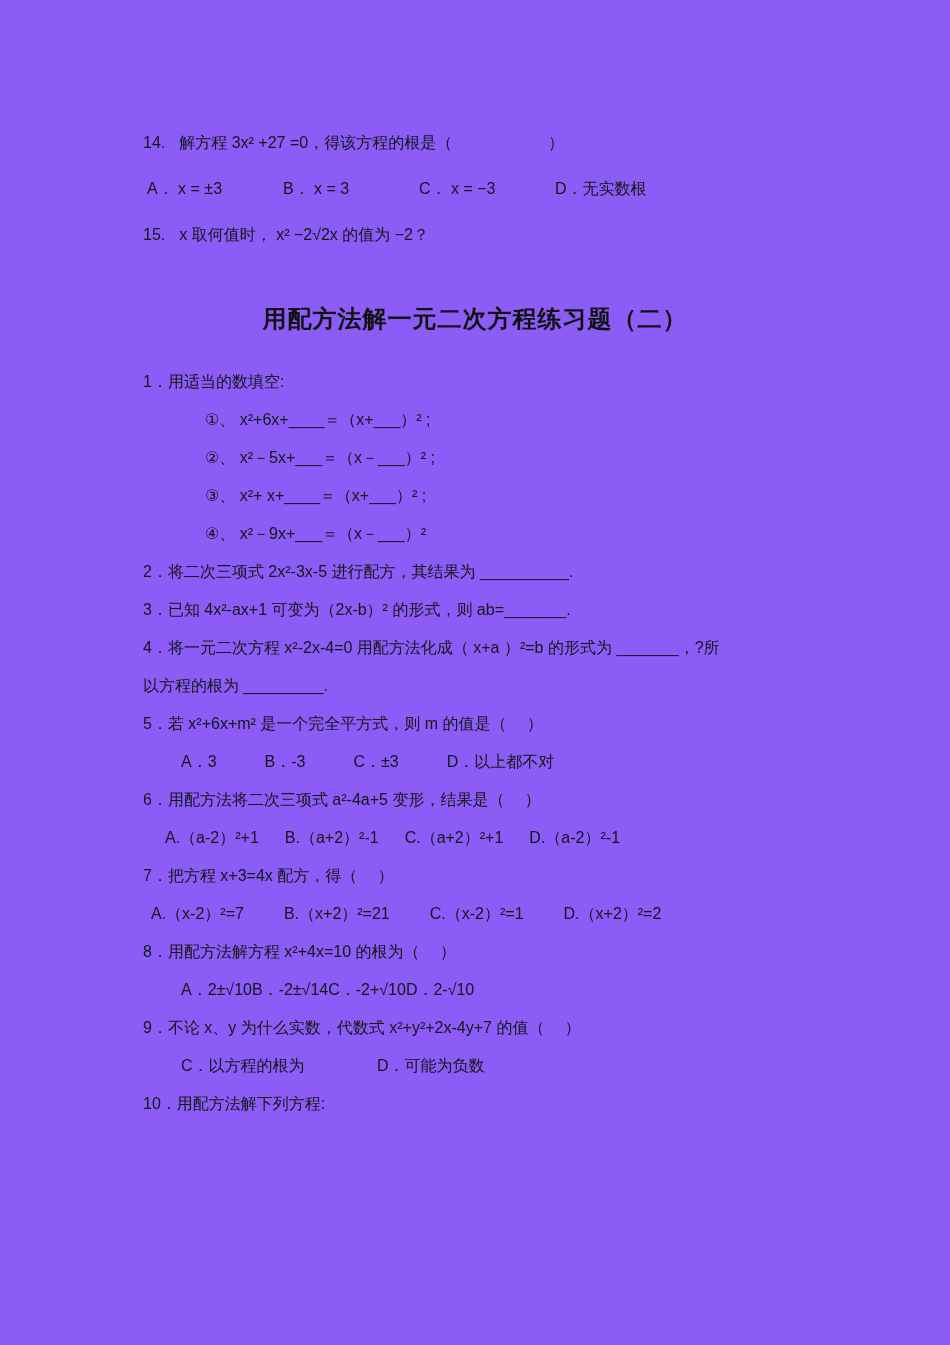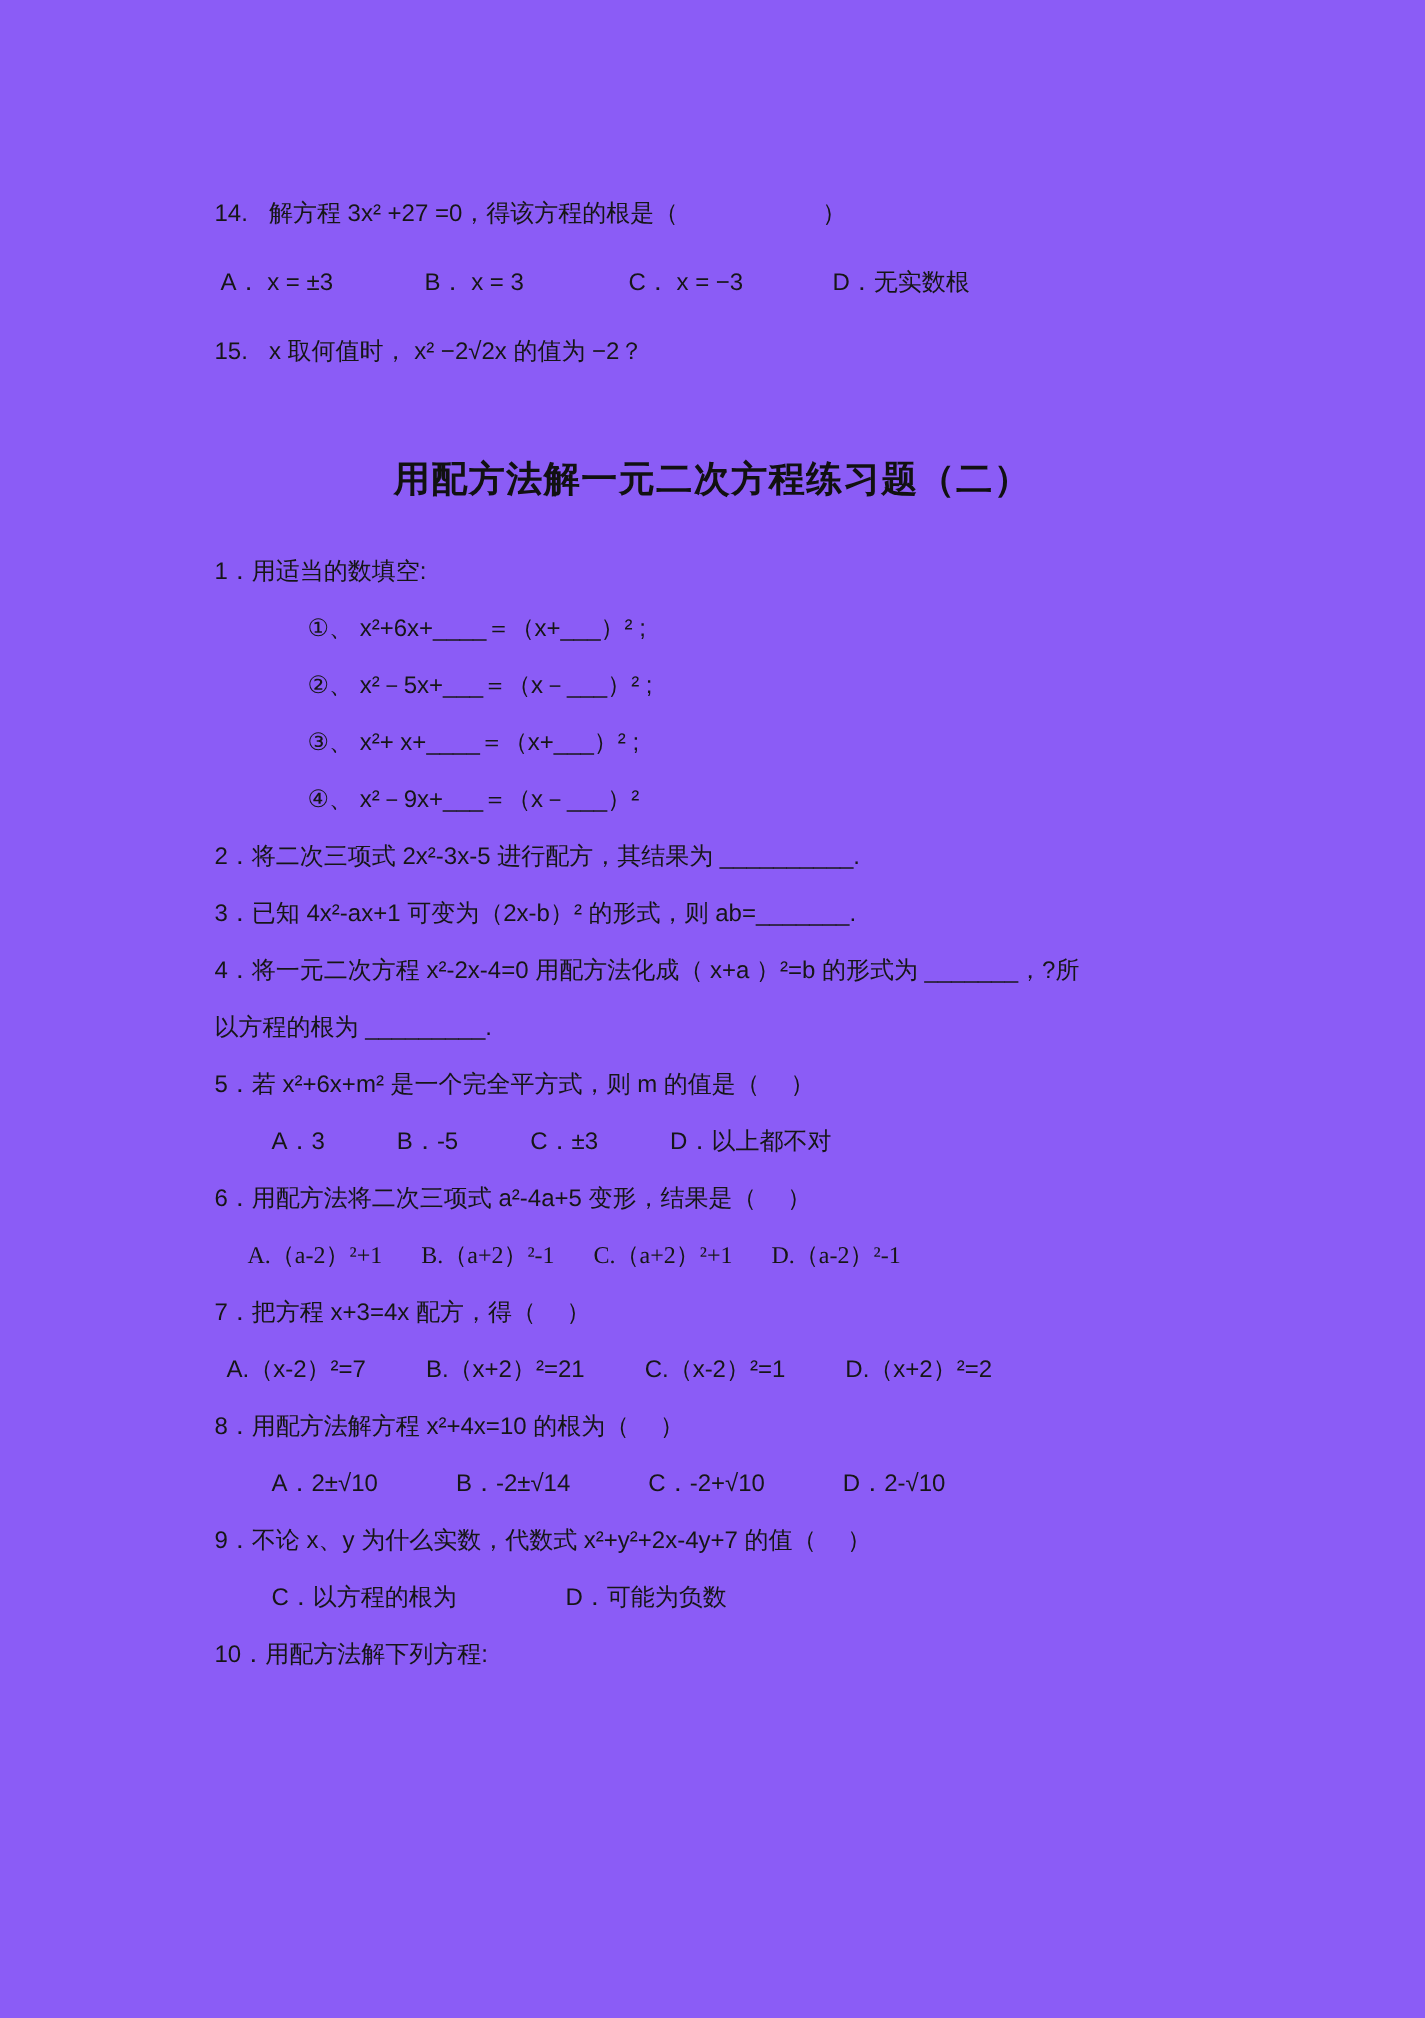--- a/index.html
+++ b/index.html
@@ -26,23 +26,23 @@
     font-weight: bold;
     text-align: center;
     margin: 55px -90px 34px -143px;
     letter-spacing: 1px;
     color: #111;
   }
   .q { line-height: 26px; margin-bottom: 12px; white-space: nowrap; }
   .sub { padding-left: 62px; line-height: 26px; margin-bottom: 12px; white-space: nowrap; }
   .opts-b { display: flex; line-height: 26px; margin-bottom: 12px; white-space: nowrap; }
   .opts-5 { padding-left: 38px; gap: 48px; }
-  .opts-6 { padding-left: 22px; gap: 26px; font-family: Liberation Serif, serif; }
+  .opts-6 { padding-left: 22px; gap: 26px; }
   .opts-7 { padding-left: 8px; gap: 40px; }
-  .opts-8 { padding-left: 38px; gap: 52px; }
+  .opts-8 { padding-left: 38px; }
   .opts-9 { padding-left: 38px; }
   .opts-9 .opt { width: 196px; flex: none; }
   .opts-9 .opt:last-child { width: auto; }
 </style>
 </head>
 <body>
 
 <div class="page">
 
   <div class="qline">
@@ -69,21 +69,21 @@
   <div class="sub">④、 x²－9x+___＝（x－___）²</div>
 
   <div class="q">2．将二次三项式  2x²-3x-5  进行配方，其结果为 __________.</div>
   <div class="q">3．已知 4x²-ax+1 可变为（2x-b）² 的形式，则 ab=_______.</div>
   <div class="q">4．将一元二次方程  x²-2x-4=0  用配方法化成（ x+a ）²=b 的形式为 _______，?所</div>
   <div class="q">以方程的根为 _________.</div>
 
   <div class="q">5．若 x²+6x+m² 是一个完全平方式，则  m 的值是（　 ）</div>
   <div class="opts-b opts-5">
     <span class="opt">A．3</span>
-    <span class="opt">B．-5</span>
+    <span class="opt">B．-3</span>
     <span class="opt">C．±3</span>
     <span class="opt">D．以上都不对</span>
   </div>
 
   <div class="q">6．用配方法将二次三项式  a²-4a+5 变形，结果是（　 ）</div>
   <div class="opts-b opts-6">
     <span class="opt">A.（a-2）²+1</span>
     <span class="opt">B.（a+2）²-1</span>
     <span class="opt">C.（a+2）²+1</span>
     <span class="opt">D.（a-2）²-1</span>

